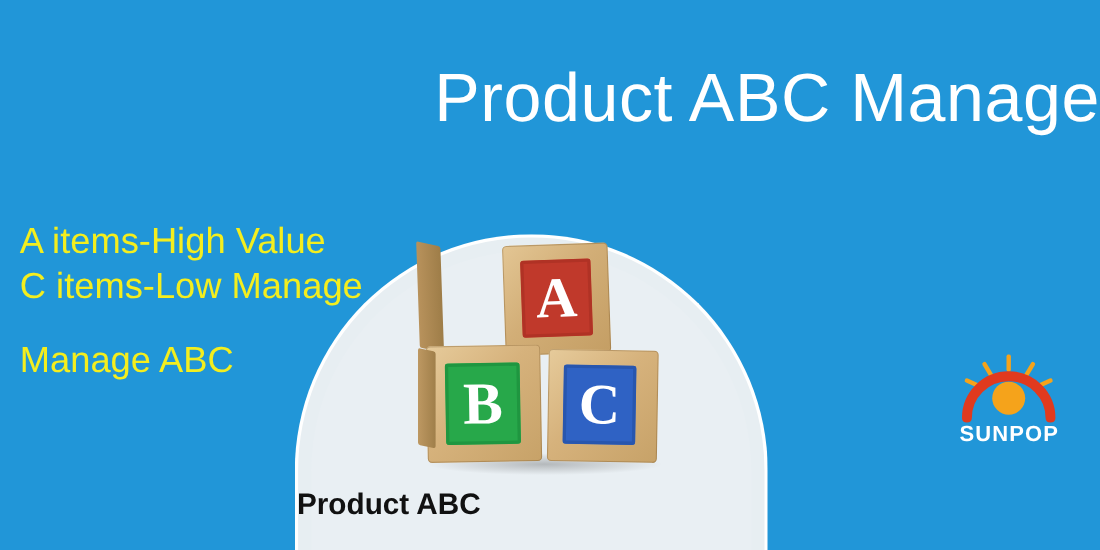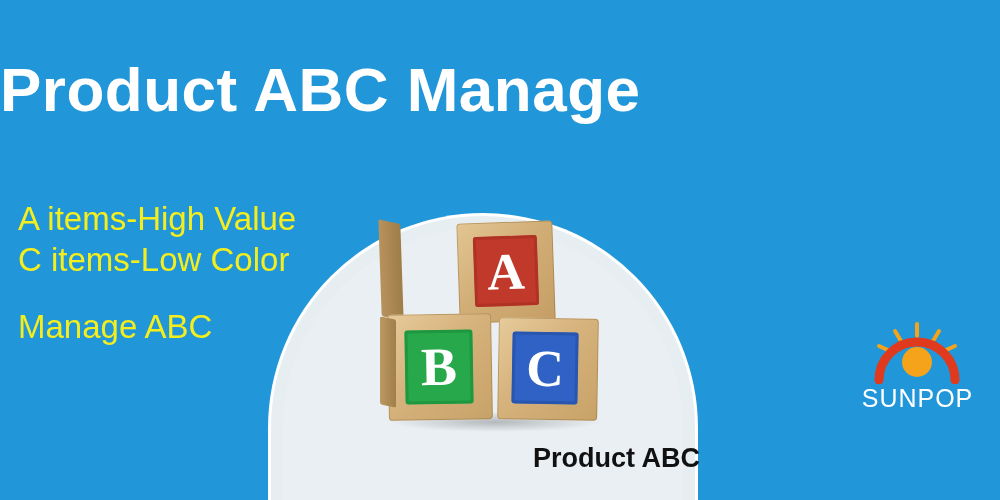--- a/index.html
+++ b/index.html
@@ -40,24 +40,24 @@
     height: 445px;
     border-radius: 200px 200px 0 0;
     background: #e9eff3;
     box-sizing: border-box;
   }
   #title {
     position: absolute;
     left: 0;
     top: 56px;
     width: 1000px;
-    text-align: left;
+    text-align: right;
     color: #ffffff;
     font-size: 62px;
-    font-weight: bold;
+    font-weight: normal;
     letter-spacing: 0.5px;
     line-height: 1.1;
   }
   #bullets {
     position: absolute;
     left: 18px;
     top: 166px;
     color: #f4ee1e;
     font-size: 33px;
     line-height: 41px;
@@ -68,21 +68,21 @@
     white-space: nowrap;
   }
   #bullets .spacer {
     height: 26px;
   }
   #caption {
     position: absolute;
     left: 270px;
     top: 443px;
     width: 430px;
-    text-align: right;
+    text-align: left;
     color: #111111;
     font-size: 27px;
     font-weight: bold;
   }
   
   #blocks {
     position: absolute;
     left: 380px;
     top: 222px;
     width: 230px;
@@ -196,38 +196,38 @@
     width: 96px;
     height: 62px;
   }
   #logo-text {
     position: absolute;
     left: 0;
     top: 62px;
     width: 125px;
     text-align: center;
     color: #ffffff;
-    font-size: 25px;
-    font-weight: normal;
+    font-size: 20px;
+    font-weight: bold;
     letter-spacing: 1px;
   }
 </style>
 </head>
 <body>
 
 <div id="banner">
 
   <div id="arch"></div>
   <div id="arch-inner"></div>
 
   <div id="title">Product ABC Manage</div>
 
   <div id="bullets">
     <div class="line">A items-High Value</div>
-    <div class="line">C items-Low Color</div>
+    <div class="line">C items-Low Manage</div>
     <div class="spacer"></div>
     <div class="line">Manage ABC</div>
   </div>
 
   <div id="blocks">
     <div id="blocks-shadow"></div>
 
     <div id="block-a-side"></div>
     <div class="block" id="block-a">
       <div class="face"></div>

